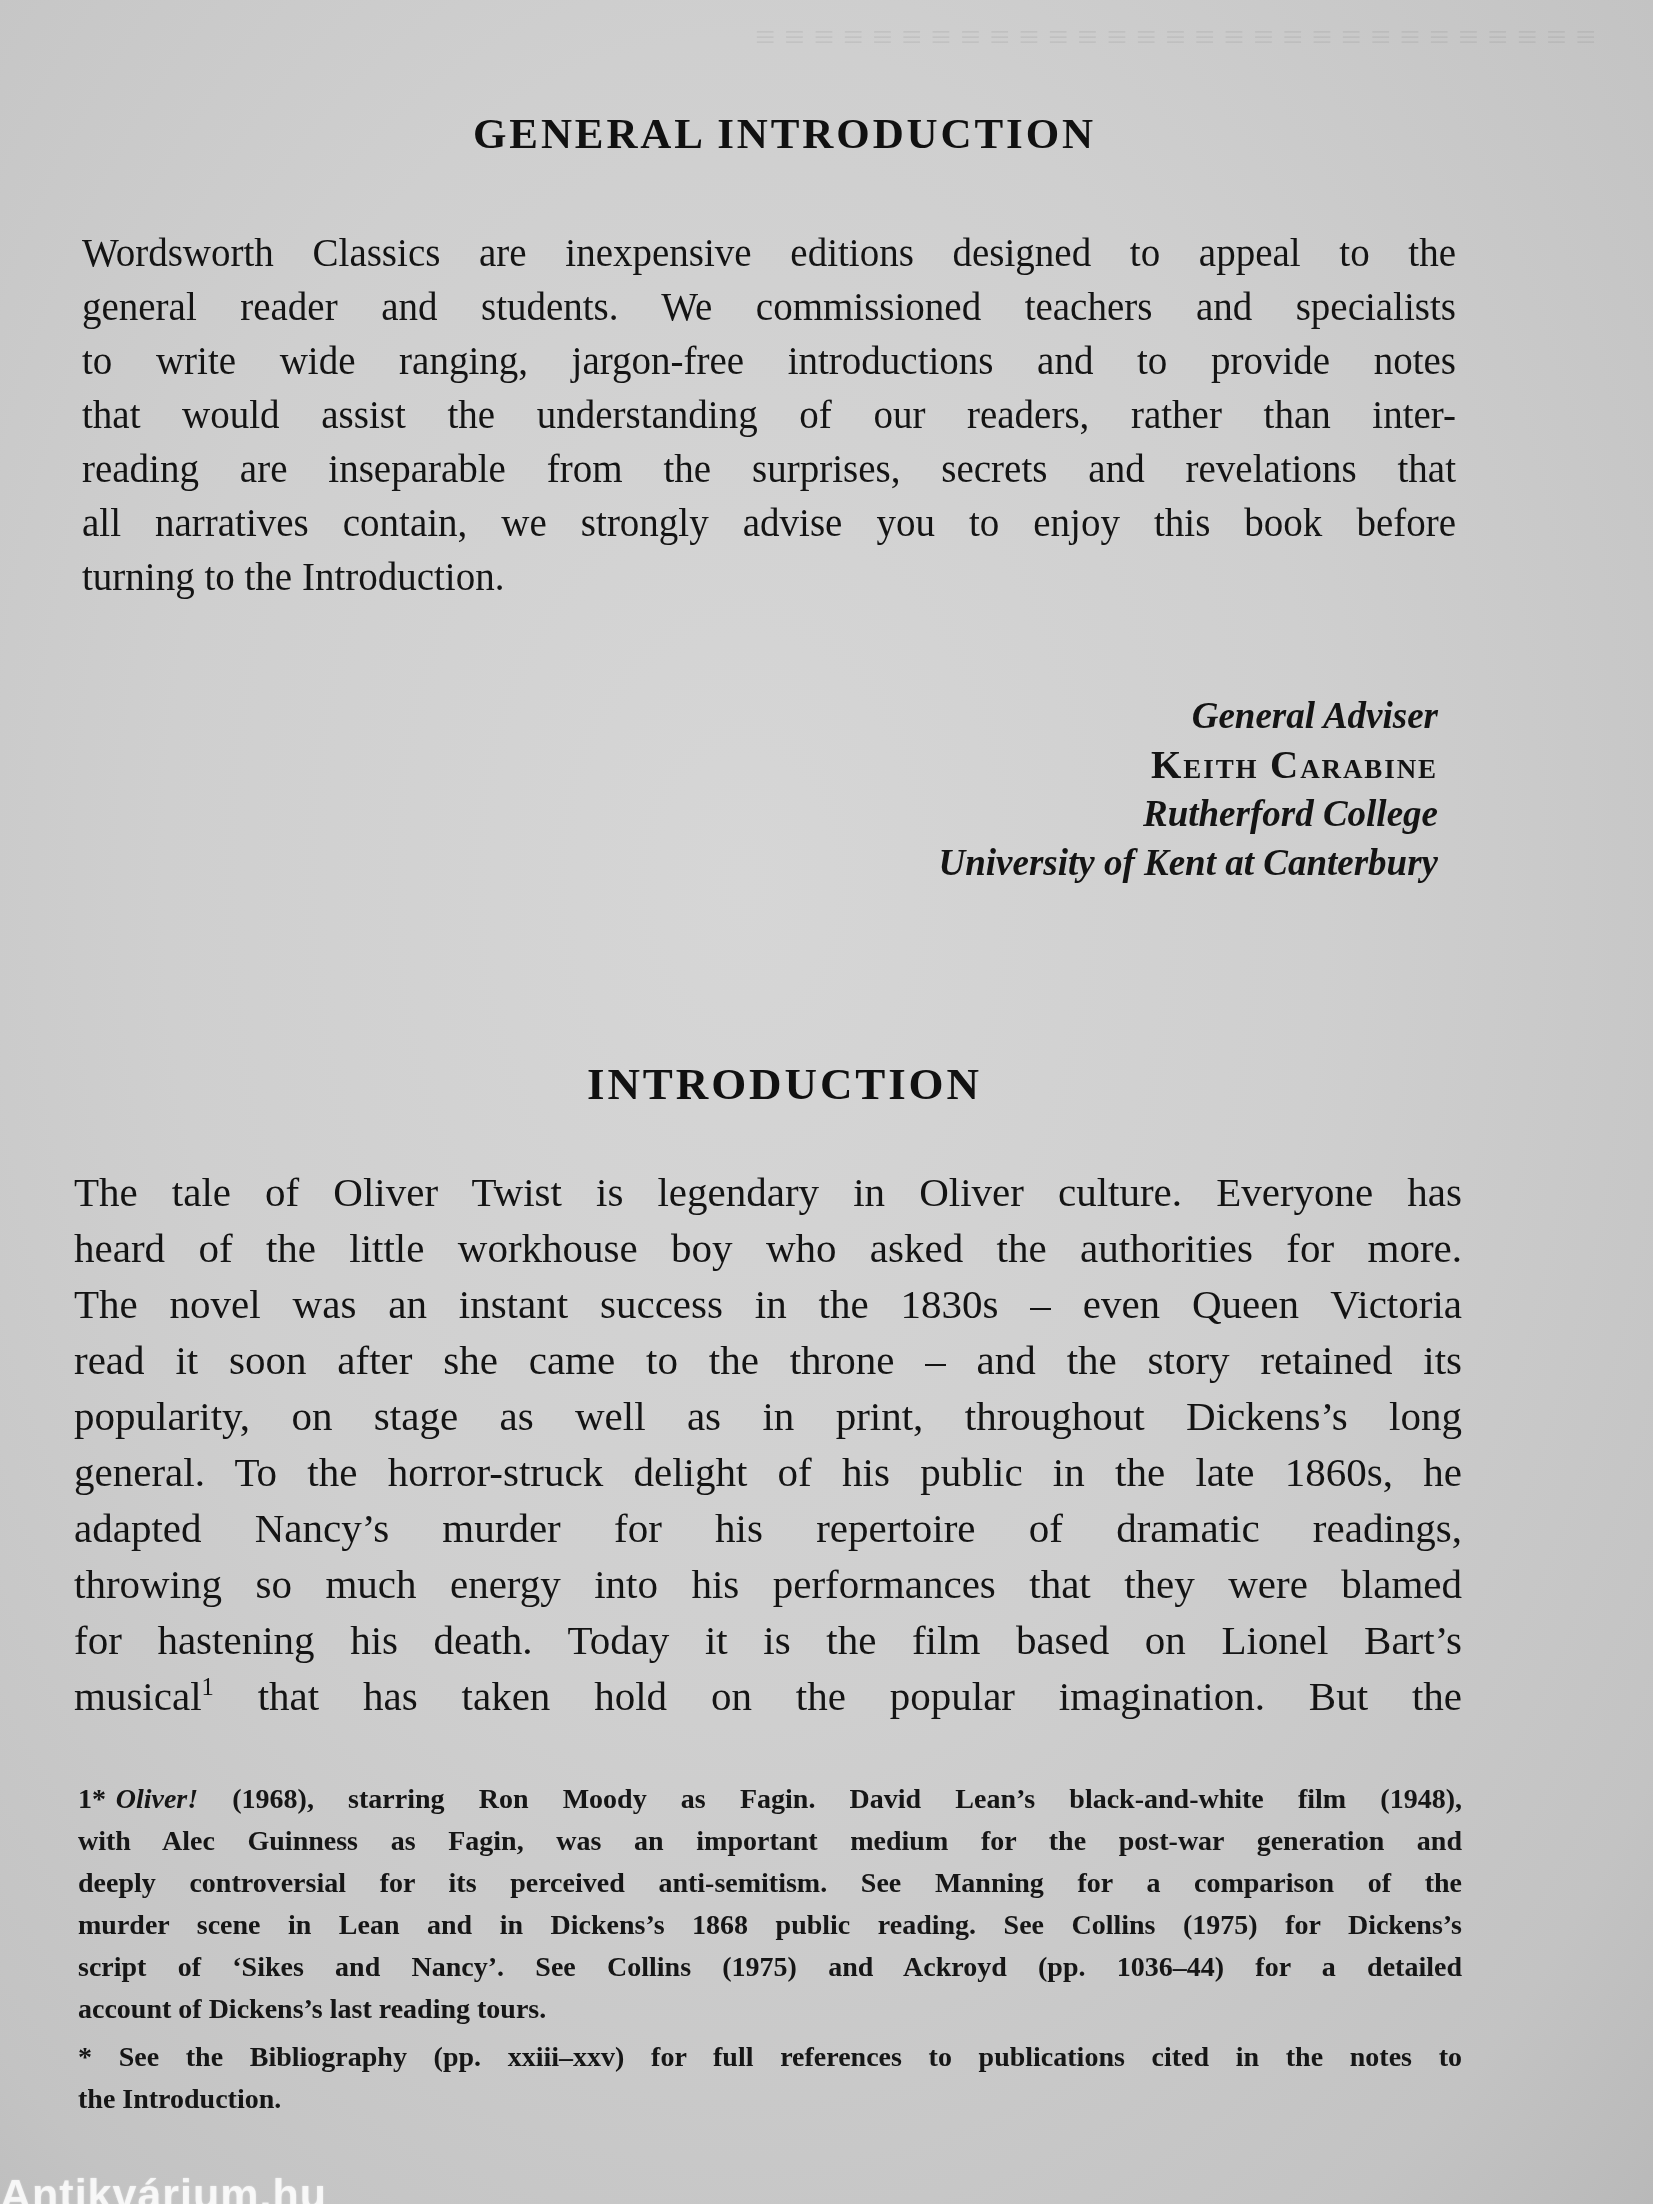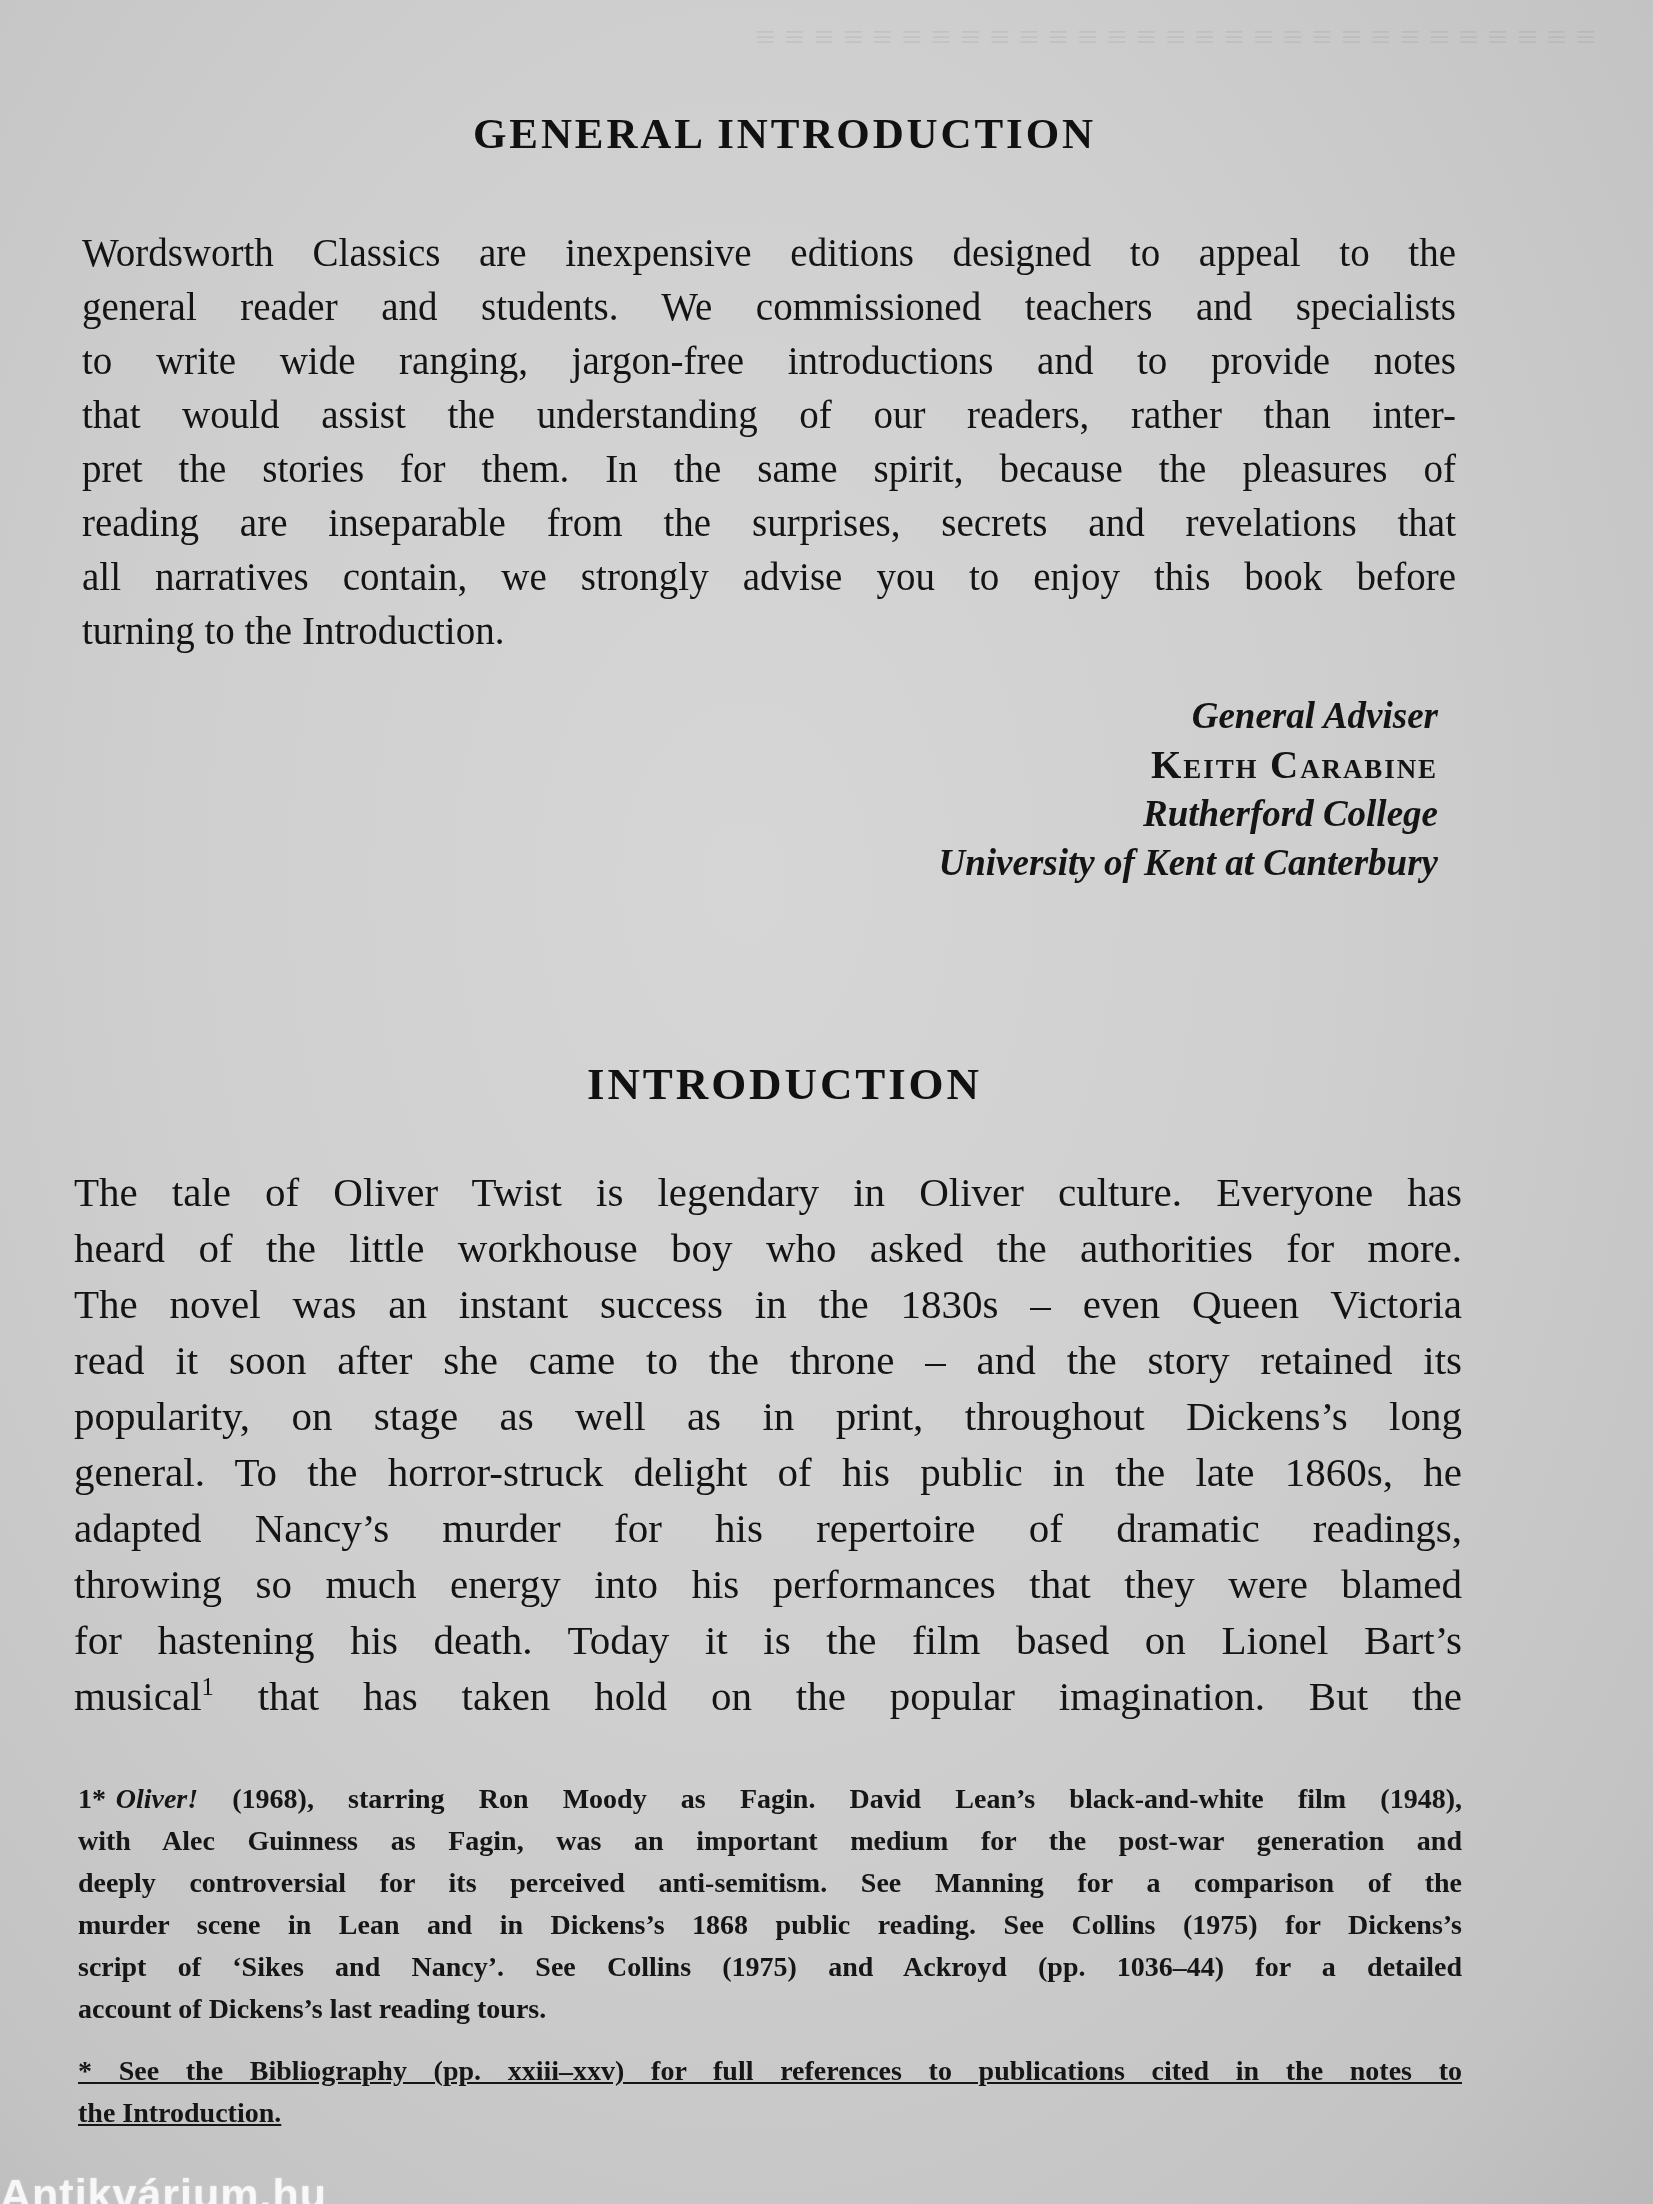--- a/index.html
+++ b/index.html
@@ -118,22 +118,21 @@
     .footnotes .line.last {
       text-align-last: left;
     }
     .fn-marker {
       margin-right: 9.7px;
     }
     .fn-title {
       font-style: italic;
     }
     .footnote-2 {
-      margin-top: 20px;
-      text-decoration: underline;
+      margin-top: 6px;
     }
     .watermark {
       position: absolute;
       left: 0;
       bottom: -13.6px;
       font-family: "Liberation Sans", "DejaVu Sans", sans-serif;
       font-weight: bold;
       font-size: 43px;
       color: rgba(255,255,255,0.75);
       text-shadow: 0 0 1.9px rgba(255,255,255,0.5);
@@ -152,21 +151,20 @@
 
   <div class="bleed" style="top:9.7px;">≡ ≡ ≡ ≡ ≡ ≡ ≡ ≡ ≡ ≡ ≡ ≡ ≡ ≡ ≡ ≡ ≡ ≡ ≡ ≡ ≡ ≡ ≡ ≡ ≡ ≡ ≡ ≡ ≡</div>
 
   <h1 class="heading general">GENERAL INTRODUCTION</h1>
 
   <div class="para general">
     <span class="line">Wordsworth Classics are inexpensive editions designed to appeal to the</span>
     <span class="line">general reader and students. We commissioned teachers and specialists</span>
     <span class="line">to write wide ranging, jargon-free introductions and to provide notes</span>
     <span class="line">that would assist the understanding of our readers, rather than inter-</span>
-    <span class="line">pret the stories for them. In the same spirit, because the pleasures of</span>
     <span class="line">reading are inseparable from the surprises, secrets and revelations that</span>
     <span class="line">all narratives contain, we strongly advise you to enjoy this book before</span>
     <span class="line last">turning to the Introduction.</span>
   </div>
 
   <div class="signature">
     <span class="role">General Adviser</span>
     <span class="name">Keith Carabine</span>
     <span class="college">Rutherford College</span>
     <span class="university">University of Kent at Canterbury</span>

